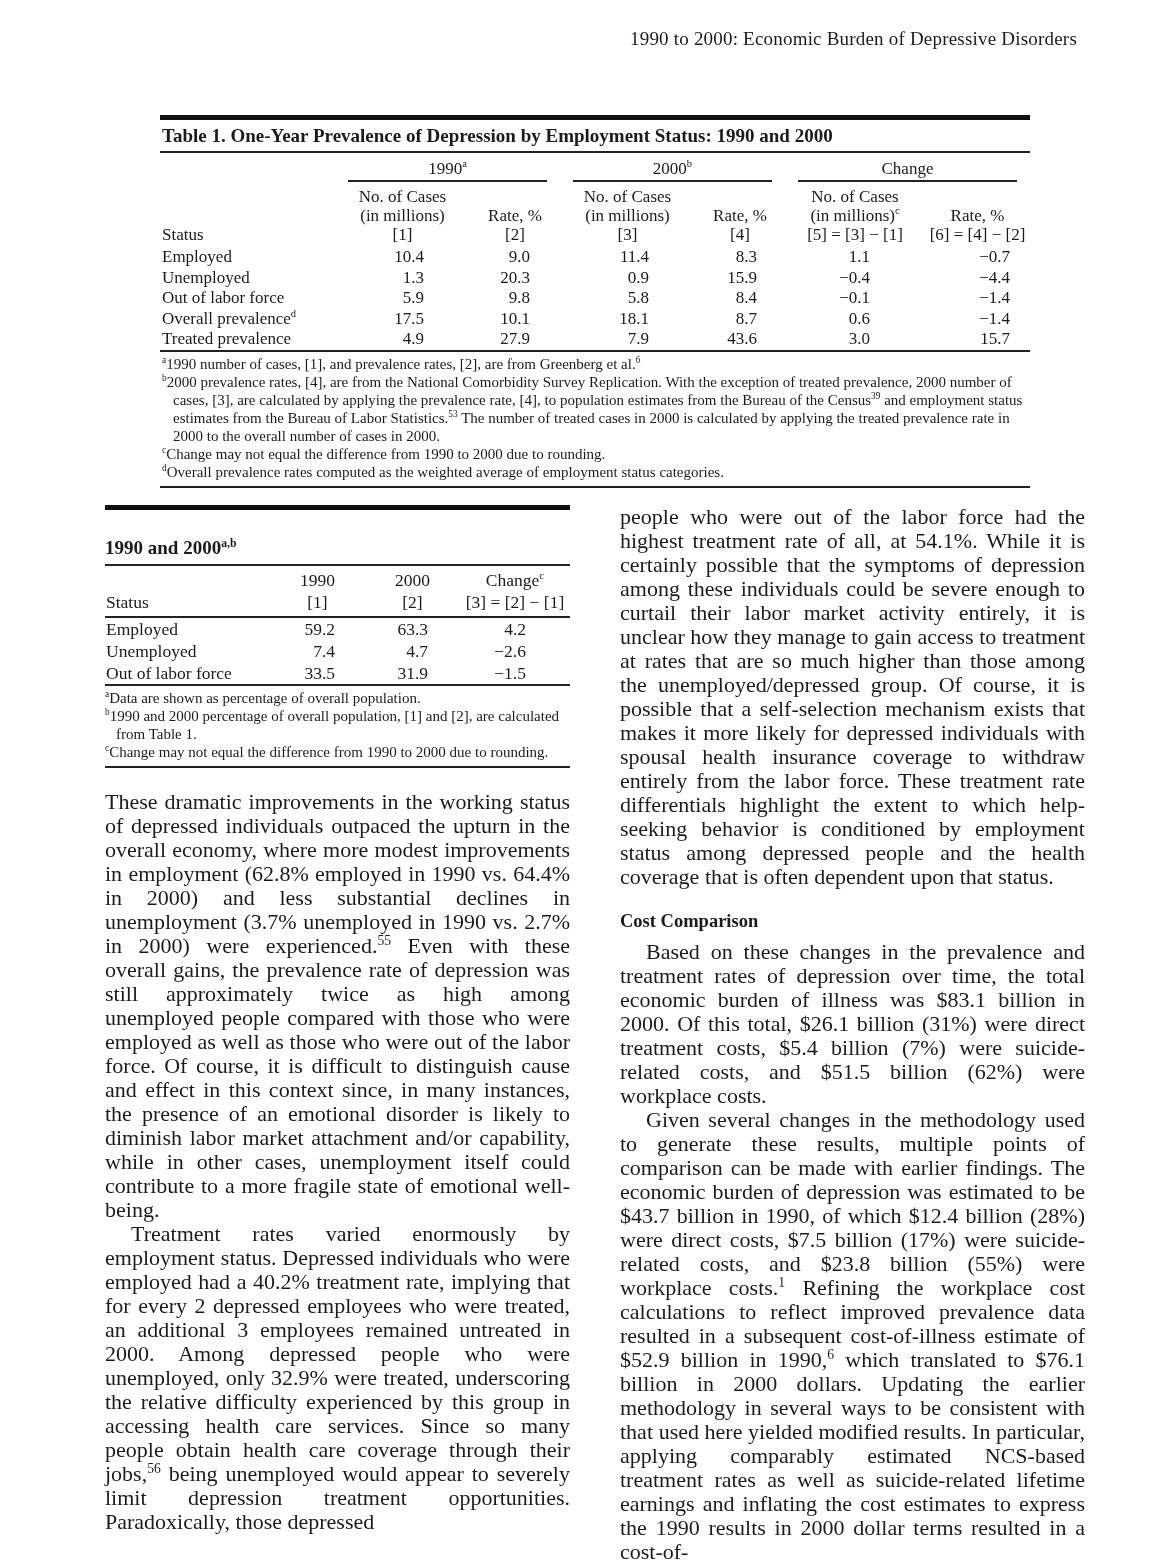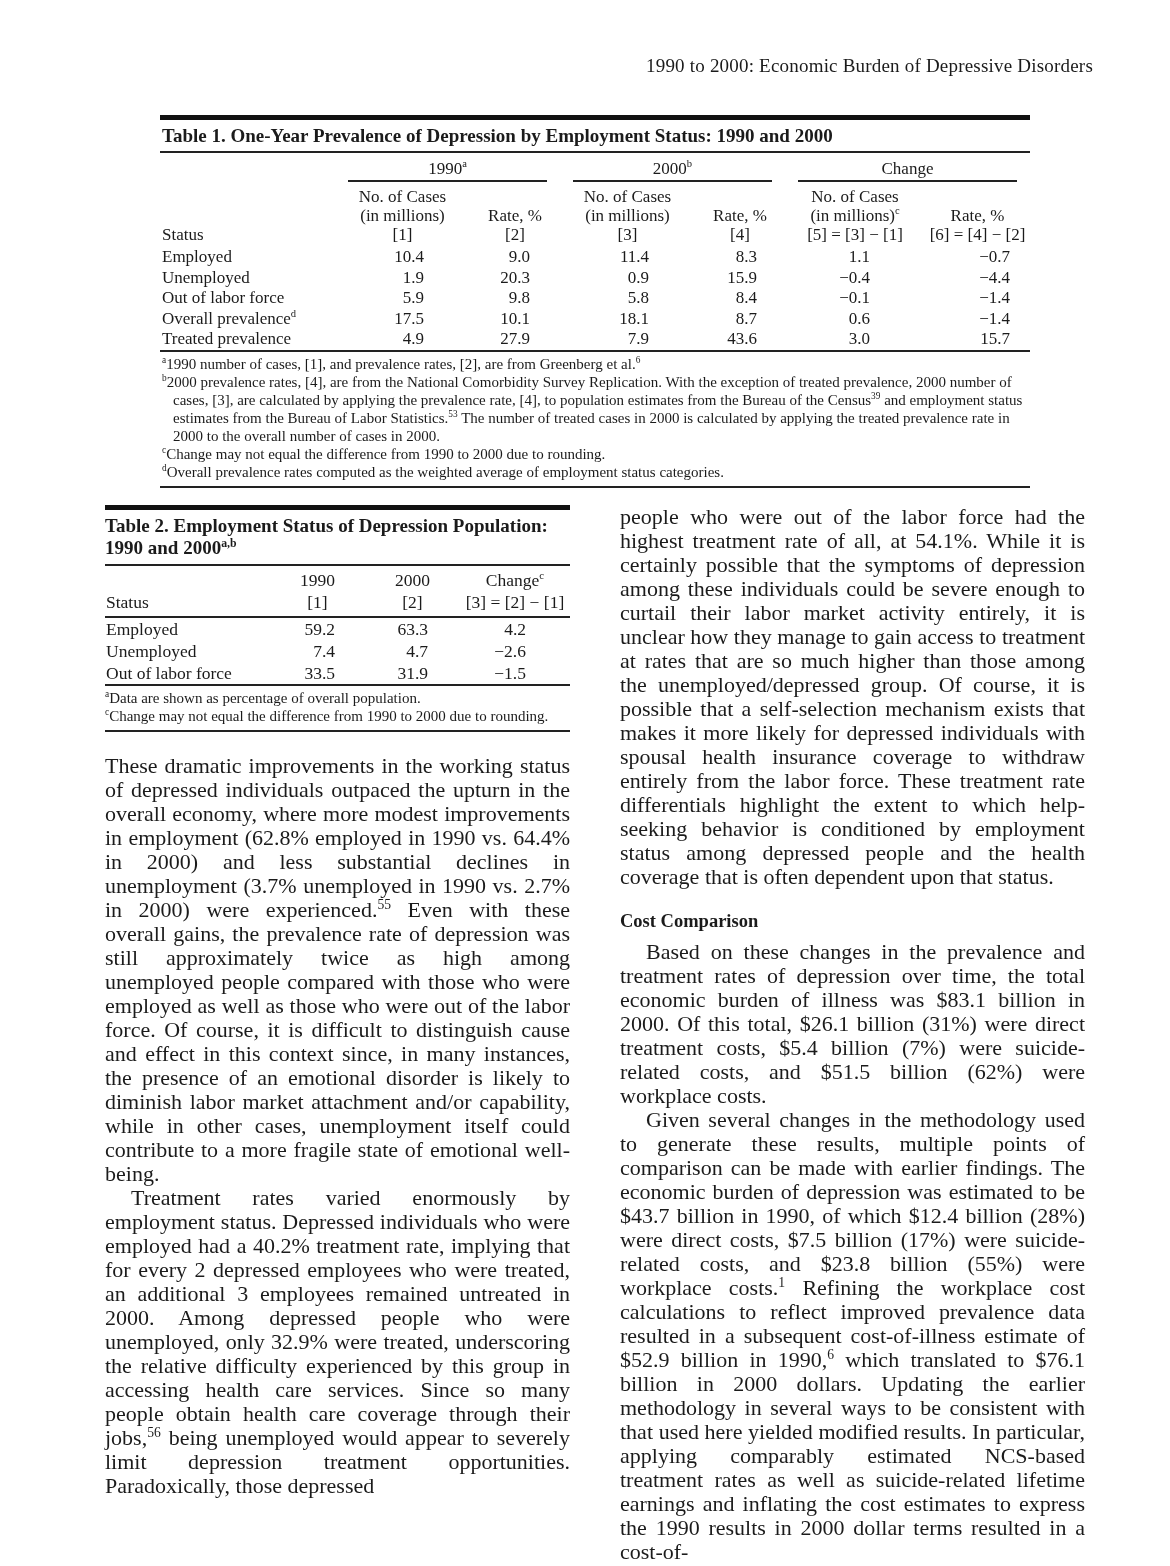--- a/index.html
+++ b/index.html
@@ -4,21 +4,21 @@
 <style>
   html,body{margin:0;padding:0;background:#ffffff;}
   .page{
     position:relative;width:1170px;height:1566px;background:#ffffff;
     font-family:"Liberation Serif","DejaVu Serif",serif;color:#1b1b1b;
     overflow:hidden;
   }
   sup{font-size:62%;line-height:0;vertical-align:super;}
 
   
-  .running-head{position:absolute;top:28px;right:77px;font-size:19px;letter-spacing:.2px;margin-top:27px;}
+  .running-head{position:absolute;top:28px;right:93px;font-size:19px;letter-spacing:.2px;}
 
   
   .t1{position:absolute;left:160px;top:115px;width:870px;border-top:5px solid #111;font-size:17px;}
   .t1-title{font-weight:bold;font-size:19px;padding:5px 2px 4px 2px;border-bottom:2px solid #222;}
   table{border-collapse:collapse;width:100%;}
   .t1 table{border-bottom:2px solid #222;}
   .grp-row td{padding-top:5px;}
   .grp{margin:0 12px;text-align:center;border-bottom:2px solid #222;padding-bottom:1px;line-height:21px;}
   .head-row th{font-weight:normal;vertical-align:bottom;text-align:center;padding:4px 0 3px 0;line-height:19px;}
   .head-row th.status-h{text-align:left;padding-left:2px;}
@@ -128,21 +128,21 @@
         <td class="status"><span>Employed</span></td>
         <td class="num c1">10.4</td>
         <td class="num c2">9.0</td>
         <td class="num c3">11.4</td>
         <td class="num c4">8.3</td>
         <td class="num c5">1.1</td>
         <td class="num c6">−0.7</td>
       </tr>
       <tr>
         <td class="status"><span>Unemployed</span></td>
-        <td class="num c1">1.9</td>
+        <td class="num c1">1.3</td>
         <td class="num c2">20.3</td>
         <td class="num c3">0.9</td>
         <td class="num c4">15.9</td>
         <td class="num c5">−0.4</td>
         <td class="num c6">−4.4</td>
       </tr>
       <tr>
         <td class="status"><span>Out of labor force</span></td>
         <td class="num c1">5.9</td>
         <td class="num c2">9.8</td>
@@ -178,21 +178,21 @@
       <p class="fn"><sup>d</sup><span>Overall prevalence rates computed as the weighted average of employment status categories.</span></p>
     </div>
   </div>
 
   <div class="columns">
 
     <div class="col">
 
       <div class="t2">
         <div class="t2-title">
-          <span>Table 2. Employment Status of Depression Population:</span><br>
+          <br>
           <span>1990 and 2000</span><sup>a,b</sup>
         </div>
         <table>
           <colgroup>
             <col style="width:165px">
               <col style="width:95px">
               <col style="width:95px">
               <col style="width:110px">
           </colgroup>
           <tbody>
@@ -223,20 +223,21 @@
           <tr>
             <td class="status">Out of labor force</td>
             <td class="num v1">33.5</td>
             <td class="num v2">31.9</td>
             <td class="num v3">−1.5</td>
           </tr>
         </tbody>
           </table>
         <div class="t2-foot">
           <p class="fn"><sup>a</sup><span>Data are shown as percentage of overall population.</span></p>
+          <p class="fn"><sup>b</sup><span>1990 and 2000 percentage of overall population, [1] and [2], are calculated from Table 1.</span></p>
           <p class="fn"><sup>c</sup><span>Change may not equal the difference from 1990 to 2000 due to rounding.</span></p>
         </div>
       </div>
 
       <p class="body-p first-after-table"><span>These dramatic improvements in the working status of depressed individuals outpaced the upturn in the overall economy, where more modest improvements in employment (62.8% employed in 1990 vs. 64.4% in 2000) and less substantial declines in unemployment (3.7% unemployed in 1990 vs. 2.7% in 2000) were experienced.</span><sup>55</sup><span> Even with these overall gains, the prevalence rate of depression was still approximately twice as high among unemployed people compared with those who were employed as well as those who were out of the labor force. Of course, it is difficult to distinguish cause and effect in this context since, in many instances, the presence of an emotional disorder is likely to diminish labor market attachment and/or capability, while in other cases, unemployment itself could contribute to a more fragile state of emotional well-being.</span></p>
 
       <p class="body-p indent"><span>Treatment rates varied enormously by employment status. Depressed individuals who were employed had a 40.2% treatment rate, implying that for every 2 depressed employees who were treated, an additional 3 employees remained untreated in 2000. Among depressed people who were unemployed, only 32.9% were treated, underscoring the relative difficulty experienced by this group in accessing health care services. Since so many people obtain health care coverage through their jobs,</span><sup>56</sup><span> being unemployed would appear to severely limit depression treatment opportunities. Paradoxically, those depressed</span></p>
 
     </div>
 

